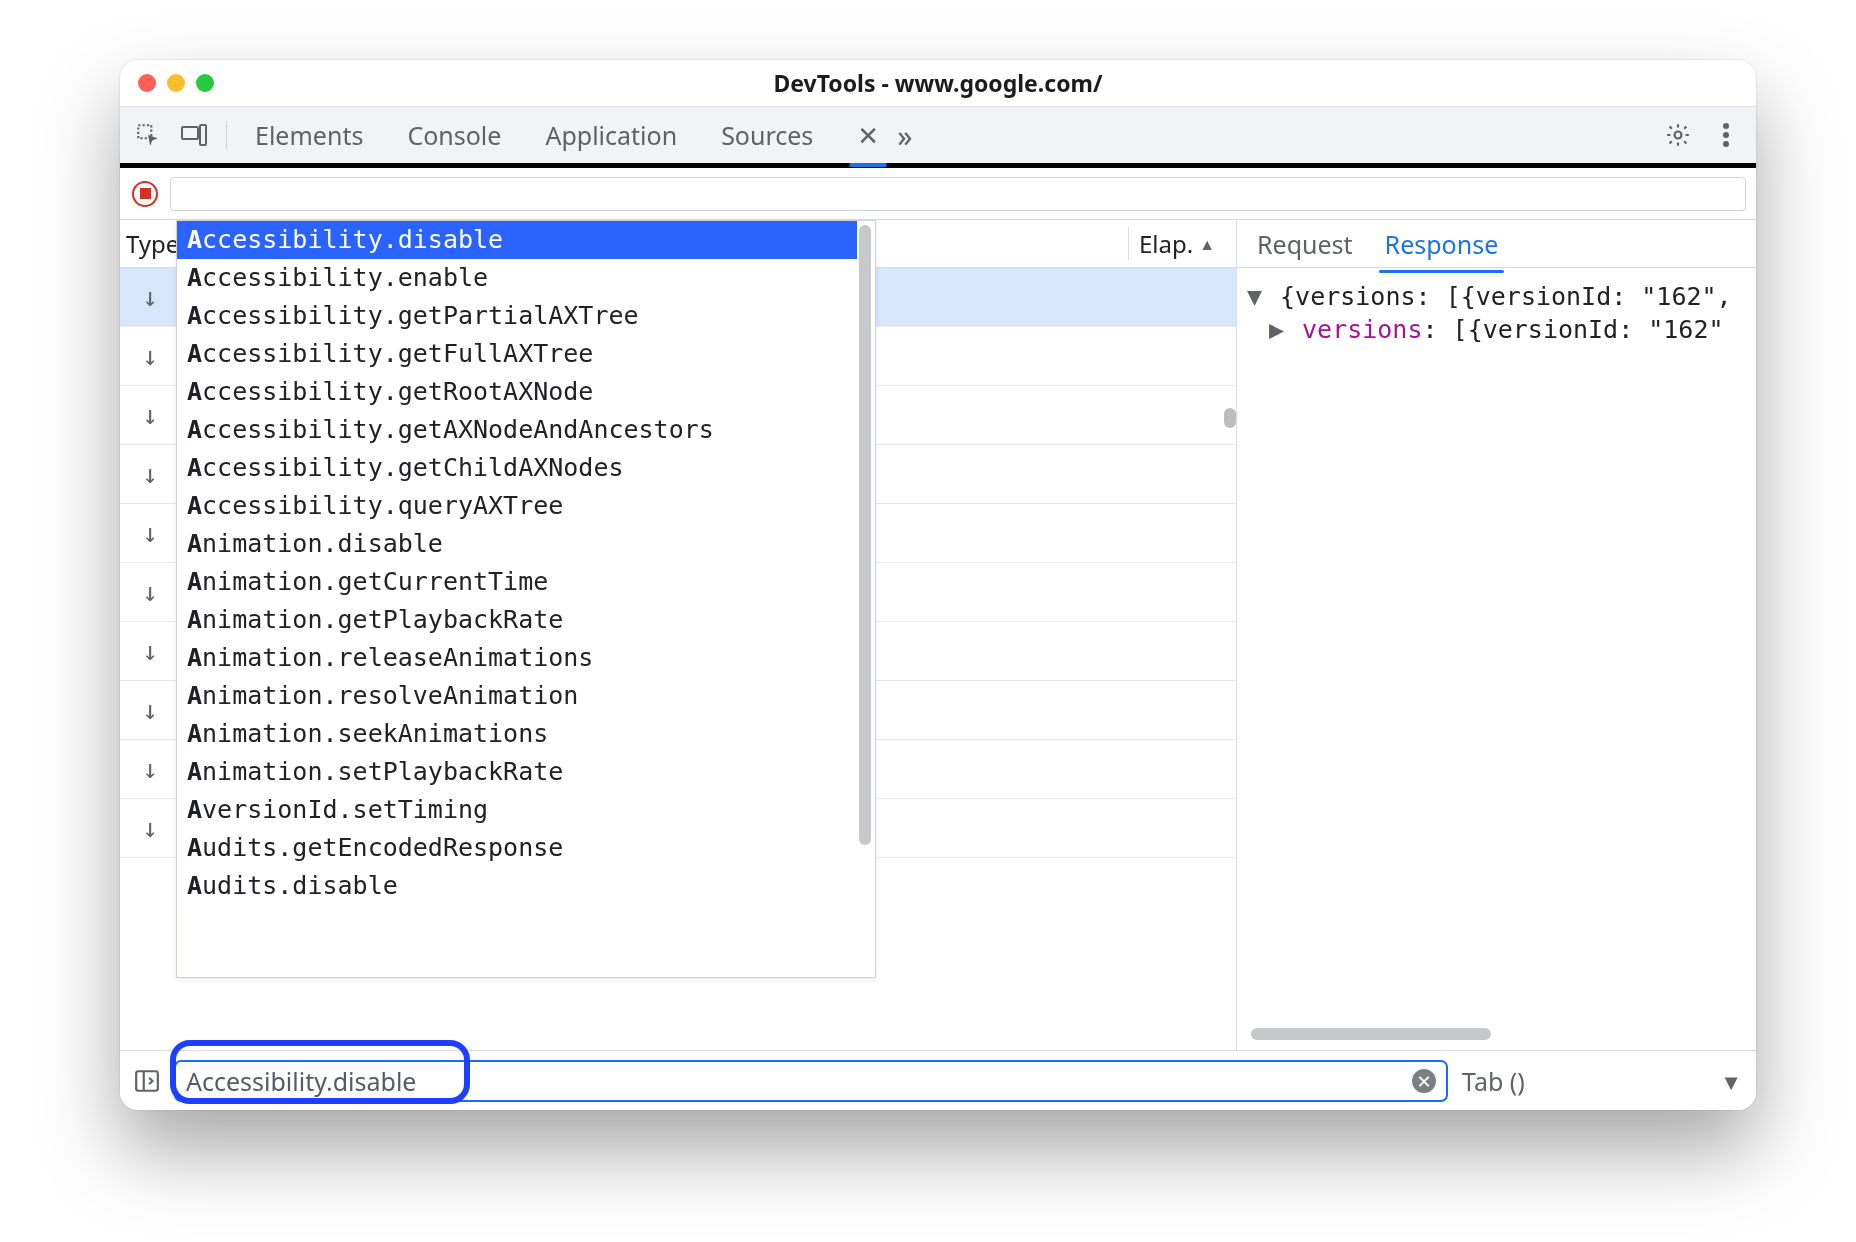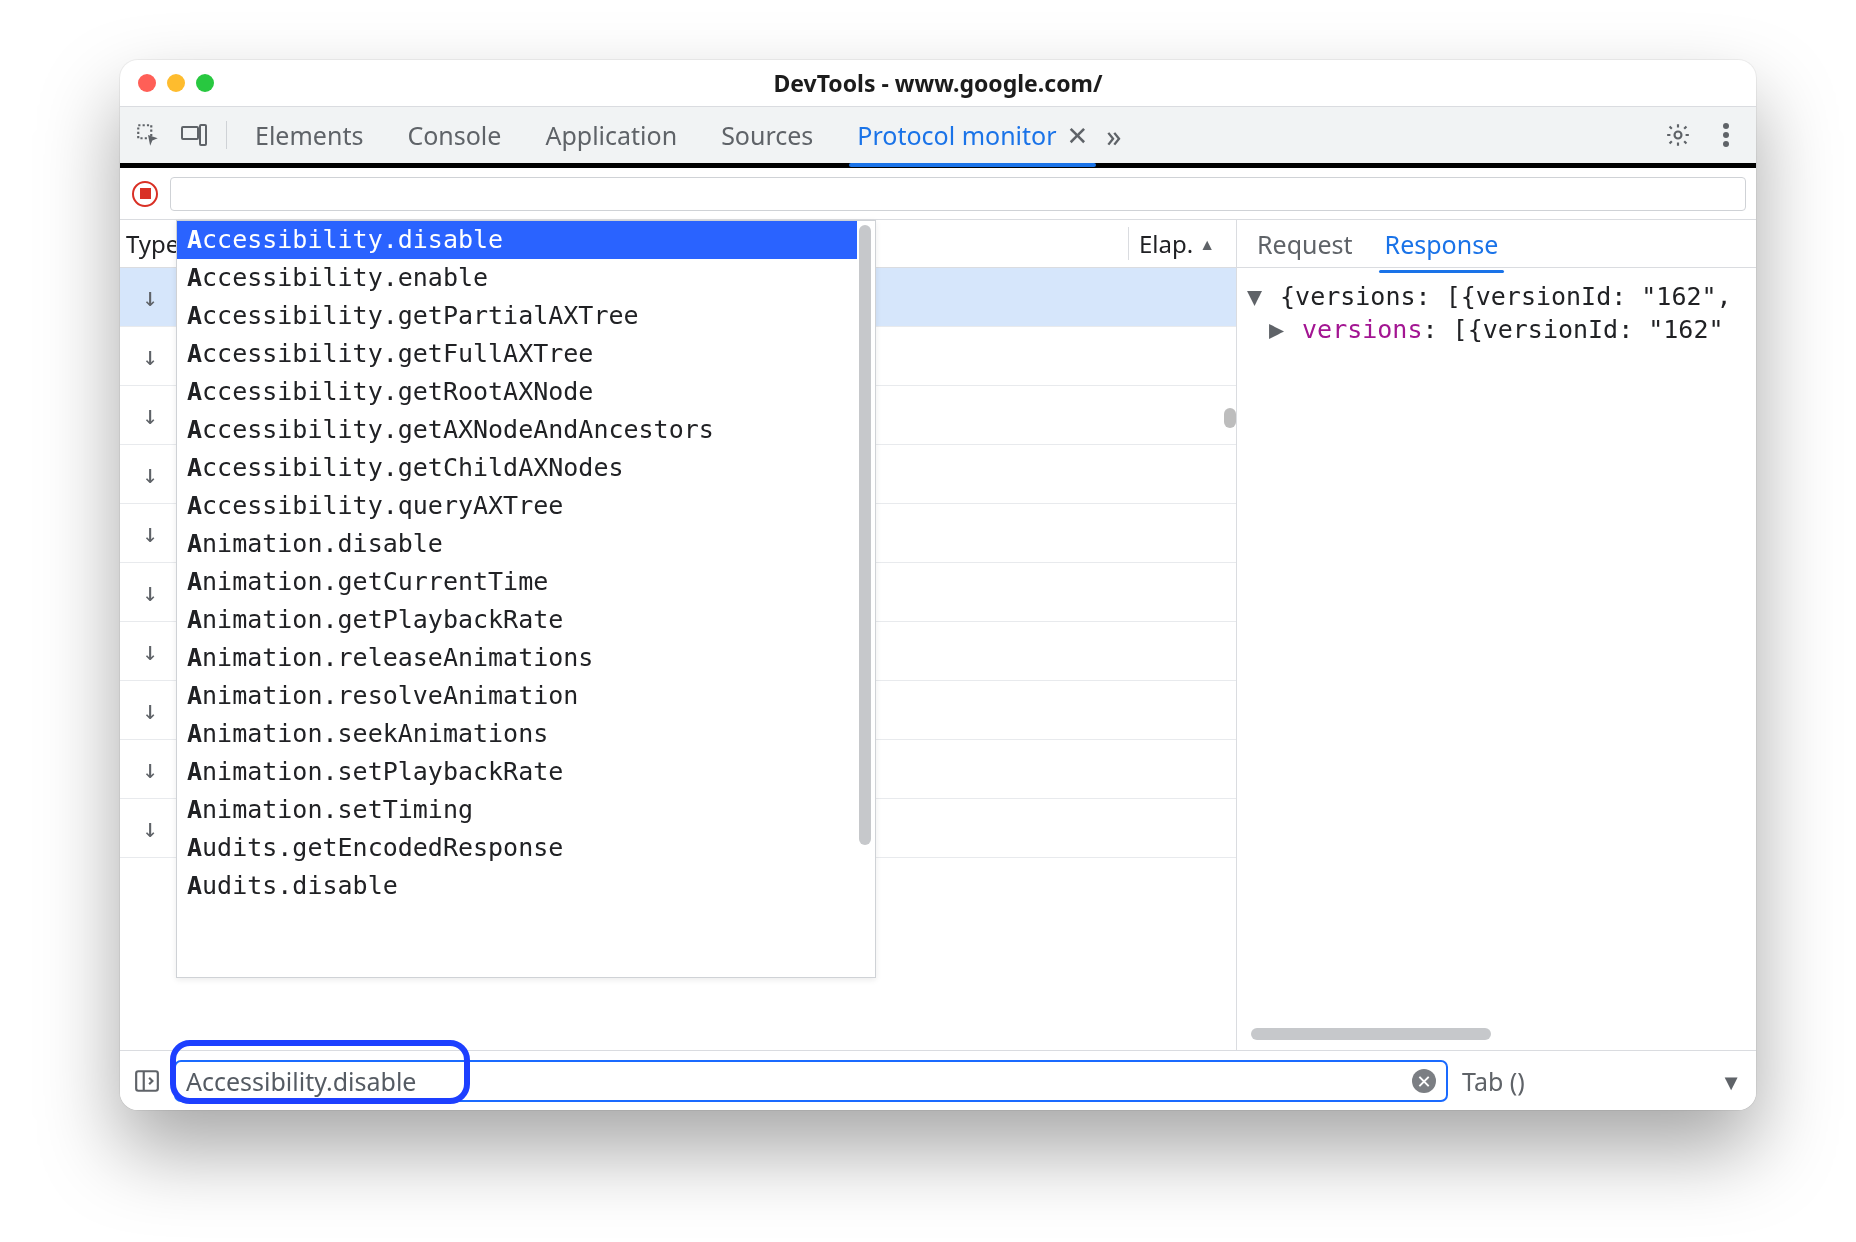--- a/index.html
+++ b/index.html
@@ -141,21 +141,20 @@
           <div class="tab">
             <span>Console</span>
           </div>
           <div class="tab">
             <span>Application</span>
           </div>
           <div class="tab">
             <span>Sources</span>
           </div>
           <div class="tab active">
-            <span>Protocol monitor</span>
             <span class="x">✕</span>
           </div>
         </div>
       <div class="more">»</div>
       <div class="tb-right">
         <div class="icon-btn">
           <svg width="26" height="26" viewBox="0 0 24 24" fill="none" stroke="currentColor" stroke-width="2">
               <circle cx="12" cy="12" r="3.2"></circle>
               <path d="M12 2v3M12 19v3M4.2 4.2l2.1 2.1M17.7 17.7l2.1 2.1M2 12h3M19 12h3M4.2 19.8l2.1-2.1M17.7 6.3l2.1-2.1"></path>
             </svg>
@@ -254,21 +253,21 @@
               <div class="item"><span class="bold">A</span><span>ccessibility.getAXNodeAndAncestors</span></div>
               <div class="item"><span class="bold">A</span><span>ccessibility.getChildAXNodes</span></div>
               <div class="item"><span class="bold">A</span><span>ccessibility.queryAXTree</span></div>
               <div class="item"><span class="bold">A</span><span>nimation.disable</span></div>
               <div class="item"><span class="bold">A</span><span>nimation.getCurrentTime</span></div>
               <div class="item"><span class="bold">A</span><span>nimation.getPlaybackRate</span></div>
               <div class="item"><span class="bold">A</span><span>nimation.releaseAnimations</span></div>
               <div class="item"><span class="bold">A</span><span>nimation.resolveAnimation</span></div>
               <div class="item"><span class="bold">A</span><span>nimation.seekAnimations</span></div>
               <div class="item"><span class="bold">A</span><span>nimation.setPlaybackRate</span></div>
-              <div class="item"><span class="bold">A</span><span>nimation.setTiming</span></div>
+              <div class="item"><span class="bold">A</span><span>versionId.setTiming</span></div>
               <div class="item"><span class="bold">A</span><span>udits.getEncodedResponse</span></div>
               <div class="item"><span class="bold">A</span><span>udits.disable</span></div>
             </div>
           <div class="scrollbar"></div>
         </div>
       </div>
 
       <div class="rightpane">
         <div class="rp-tabs" id="rptabs">
             <div class="rp-tab">Request</div>

